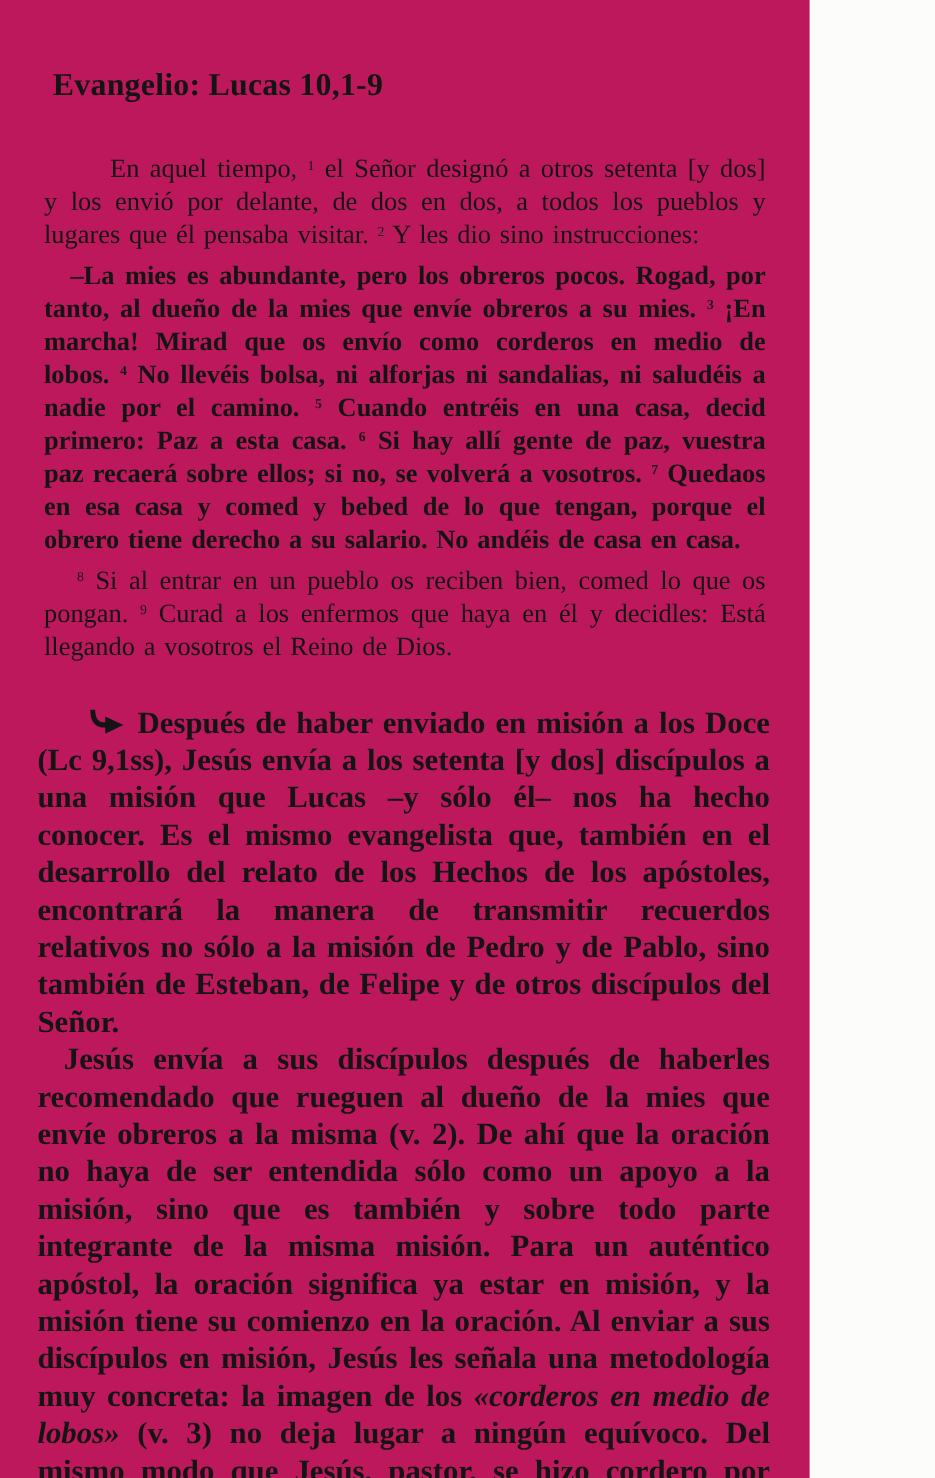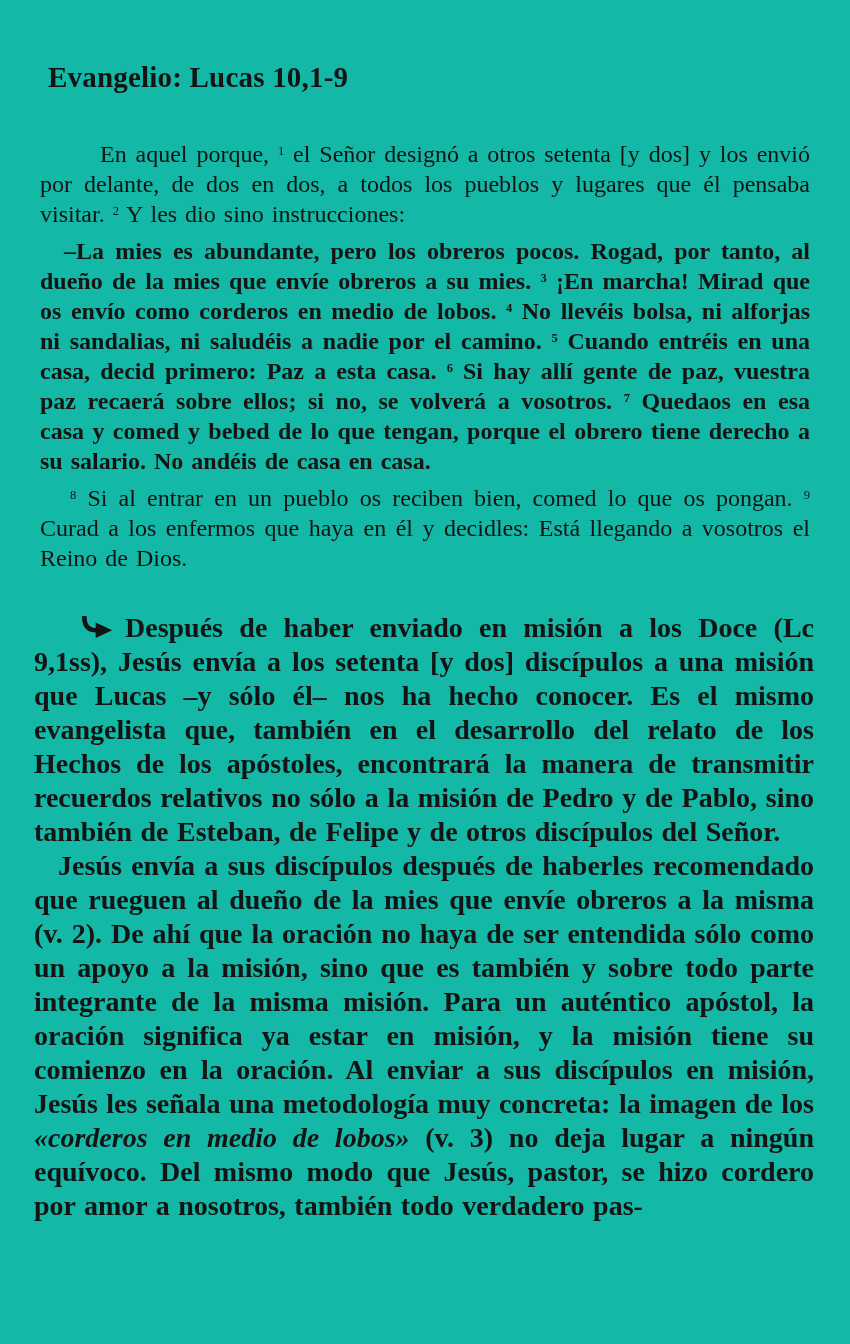--- a/index.html
+++ b/index.html
@@ -2,23 +2,23 @@
 <html lang="es"><head>
 <meta charset="utf-8">
 <style>
   html, body {
     margin: 0;
     padding: 0;
     background: #fcfcfa;
   }
   .page {
     box-sizing: border-box;
-    width: 850px;
+    width: 736px;
     height: 1344px;
-    background: #14b8a6;
+    background: #be185d;
     color: #141414;
     font-family: "Liberation Serif", "DejaVu Serif", serif;
     padding: 60px 36px 0 34px;
     overflow: hidden;
   }
   .title {
     margin: 0 0 0 14px;
     font-size: 29px;
     line-height: 34px;
     font-weight: 700;
@@ -66,21 +66,21 @@
   }
 </style>
 </head>
 <body>
 
 <div class="page">
 
   <h1 class="title">Evangelio: Lucas 10,1-9</h1>
 
   <section class="gospel">
-    <p class="para indent-xl"><span>En aquel porque, </span><sup>1</sup><span> el Señor designó a otros setenta [y dos] y los envió por delante, de dos en dos, a todos los pueblos y lugares que él pensaba visitar. </span><sup>2</sup><span> Y les dio sino instrucciones:</span></p>
+    <p class="para indent-xl"><span>En aquel tiempo, </span><sup>1</sup><span> el Señor designó a otros setenta [y dos] y los envió por delante, de dos en dos, a todos los pueblos y lugares que él pensaba visitar. </span><sup>2</sup><span> Y les dio sino instrucciones:</span></p>
     <p class="para indent-md"><span>–La mies es abundante, pero los obreros pocos. Rogad, por tanto, al dueño de la mies que envíe obreros a su mies. </span><sup>3</sup><span> ¡En marcha! Mirad que os envío como corderos en medio de lobos. </span><sup>4</sup><span> No llevéis bolsa, ni alforjas ni sandalias, ni saludéis a nadie por el camino. </span><sup>5</sup><span> Cuando entréis en una casa, decid primero: Paz a esta casa. </span><sup>6</sup><span> Si hay allí gente de paz, vuestra paz recaerá sobre ellos; si no, se volverá a vosotros. </span><sup>7</sup><span> Quedaos en esa casa y comed y bebed de lo que tengan, porque el obrero tiene derecho a su salario. No andéis de casa en casa.</span></p>
     <p class="para indent-lg"><sup>8</sup><span> Si al entrar en un pueblo os reciben bien, comed lo que os pongan. </span><sup>9</sup><span> Curad a los enfermos que haya en él y decidles: Está llegando a vosotros el Reino de Dios.</span></p>
   </section>
 
   <section class="commentary">
     <p class="para indent-md"><span class="arrow"><svg viewBox="0 0 34 24" xmlns="http://www.w3.org/2000/svg">
             <path d="M5 0 C5 8 7.5 13 15 13 L15 7 L33 15.5 L15 24 L15 18 C3 18 0 10 0 0 Z"></path>
           </svg></span><span><span>Después de haber enviado en misión a los Doce (Lc 9,1ss), Jesús envía a los setenta [y dos] discípulos a una misión que Lucas –y sólo él– nos ha hecho conocer. Es el mismo evangelista que, también en el desarrollo del relato de los Hechos de los apóstoles, encontrará la manera de transmitir recuerdos relativos no sólo a la misión de Pedro y de Pablo, sino también de Esteban, de Felipe y de otros discípulos del Señor.</span></span></p>
     <p class="para indent-md"><span>Jesús envía a sus discípulos después de haberles recomendado que rueguen al dueño de la mies que envíe obreros a la misma (v. 2). De ahí que la oración no haya de ser entendida sólo como un apoyo a la misión, sino que es también y sobre todo parte integrante de la misma misión. Para un auténtico apóstol, la oración significa ya estar en misión, y la misión tiene su comienzo en la oración. Al enviar a sus discípulos en misión, Jesús les señala una metodología muy concreta: la imagen de los </span><em>«corderos en medio de lobos»</em><span> (v. 3) no deja lugar a ningún equívoco. Del mismo modo que Jesús, pastor, se hizo cordero por amor a nosotros, también todo verdadero pas-</span></p>
   </section>

